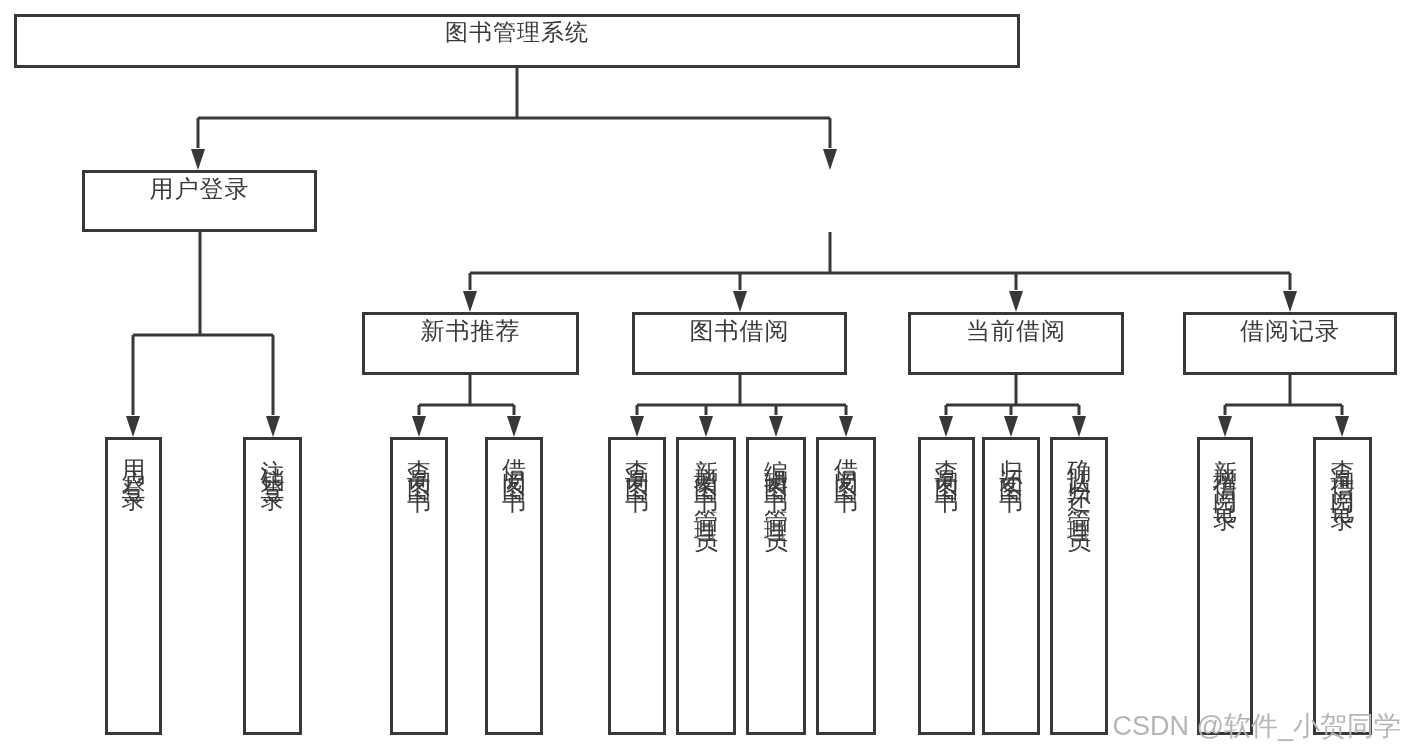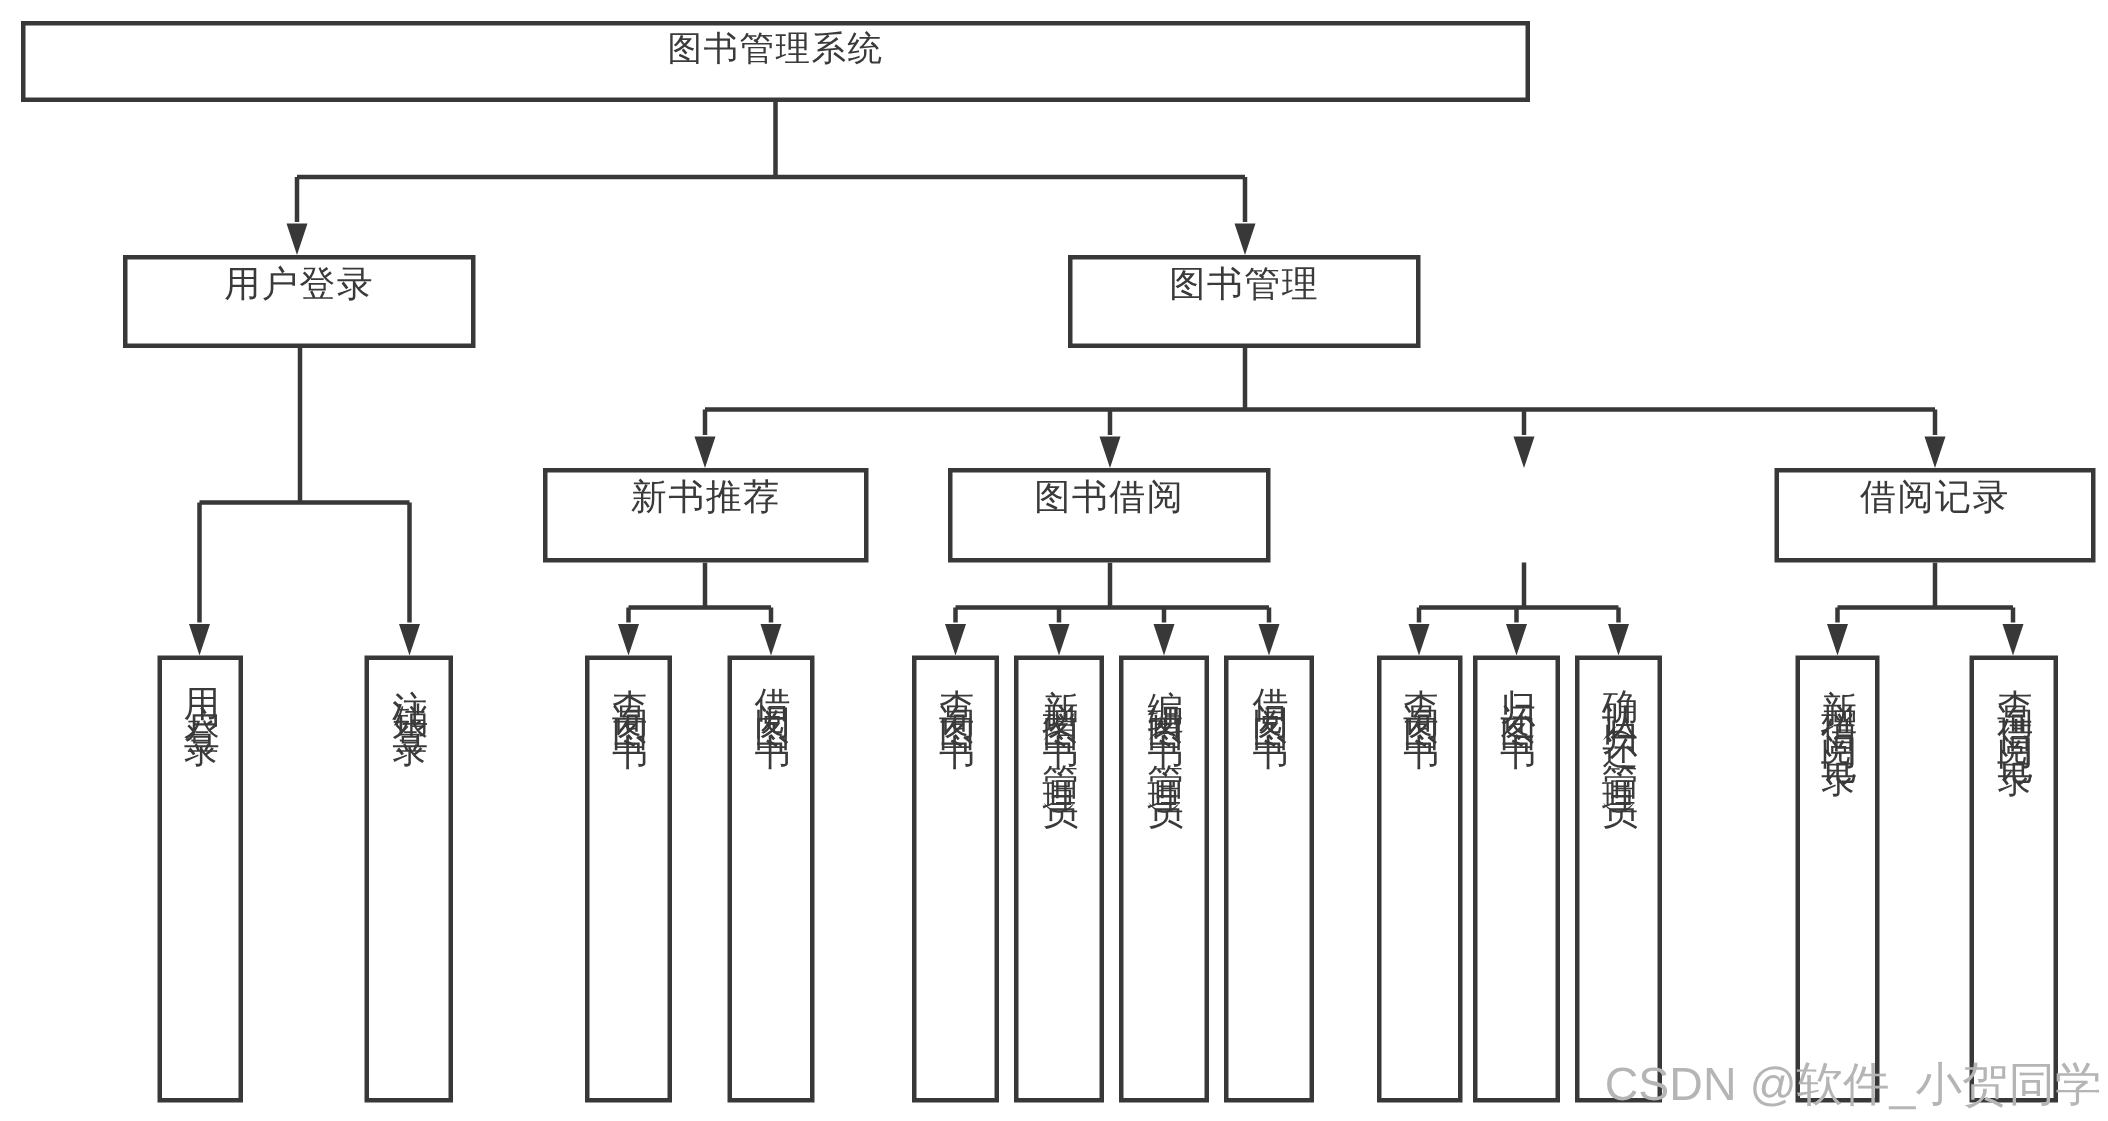--- a/index.html
+++ b/index.html
@@ -35,21 +35,21 @@
     text-orientation:mixed;
     font-size:24px;
     line-height:1;
     letter-spacing:10px;
     color:var(--text);
     white-space:nowrap;
   }
   .watermark{
     position:absolute;
     right:4px;bottom:3px;
-    font-size:31px;
+    font-size:27px;
     color:var(--wm);
     z-index:5;
     letter-spacing:0px;
   }
 </style>
 </head>
 <body>
 
 <div class="canvas">
 
@@ -89,29 +89,29 @@
     <polygon points="1335,416 1349,416 1342,437"></polygon>
   </svg>
 
   <div class="box h root" style="left:14px;top:14px;width:1006px;height:54px">
     <span class="lbl">图书管理系统</span>
   </div>
 
   <div class="box h" style="left:82px;top:170px;width:235px;height:62px">
     <span class="lbl">用户登录</span>
   </div>
-  <div class="box h" style="left:712px;top:170px;width:235px;height:62px">
-    <span class="lbl">图书管理</span>
-  </div>
 
   <div class="box h" style="left:632px;top:312px;width:215px;height:63px">
     <span class="lbl">图书借阅</span>
   </div>
   <div class="box h" style="left:362px;top:312px;width:217px;height:63px">
     <span class="lbl">新书推荐</span>
+  </div>
+  <div class="box h" style="left:908px;top:312px;width:216px;height:63px">
+    <span class="lbl">当前借阅</span>
   </div>
   <div class="box h" style="left:1183px;top:312px;width:214px;height:63px">
     <span class="lbl">借阅记录</span>
   </div>
 
   <div class="box v" style="left:105px;top:437px;width:57px;height:298px">
     <span class="lbl">用户登录</span>
   </div>
   <div class="box v" style="left:243px;top:437px;width:59px;height:298px">
     <span class="lbl">注销登录</span>

